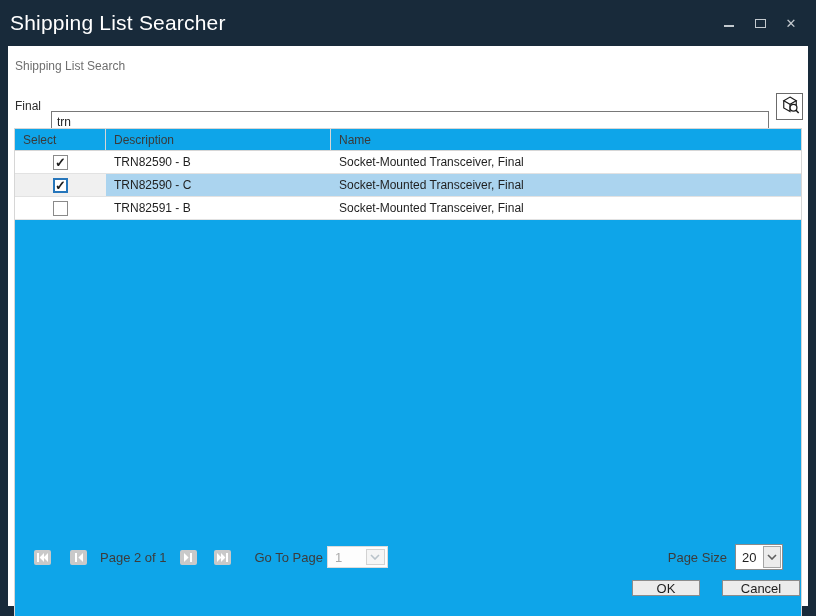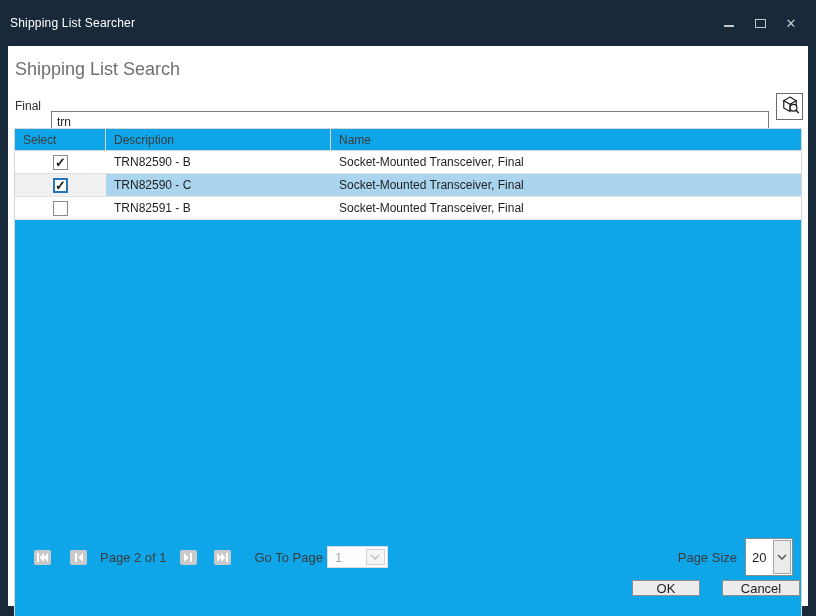--- a/index.html
+++ b/index.html
@@ -10,41 +10,41 @@
     position:relative;
     overflow:hidden;
   }
 
   
   .titlebar {
     position:absolute; left:0; top:0; width:816px; height:46px;
     display:flex; align-items:center;
     color:#ffffff;
   }
-  .titlebar .title { margin-left:10px; font-size:12px; font-weight:400; letter-spacing:.2px; }
+  .titlebar .title { margin-left:10px; font-size:21px; font-weight:400; letter-spacing:.2px; }
   .win-controls {
     position:absolute; right:14px; top:0; height:46px;
     display:flex; align-items:center; gap:9px;
   }
   .win-btn {
     width:22px; height:22px; display:flex; align-items:center; justify-content:center;
     cursor:default;
   }
   .glyph-min { width:10px; height:2px; background:#c3c9ce; margin-top:6px; }
   .glyph-max { width:11px; height:9px; border:1px solid #c3c9ce; }
   .glyph-close { color:#c3c9ce; font-size:13px; line-height:13px; }
 
   
   .content {
     position:absolute; left:8px; top:46px; width:800px; height:560px;
     background:#ffffff;
   }
   .heading {
     position:absolute; left:7px; top:13px;
-    font-size:18px; color:#6f6f6f; font-weight:400;
+    font-size:12px; color:#6f6f6f; font-weight:400;
   }
 
   
   .search-row {
     position:absolute; left:7px; top:46px; right:5px; height:28px;
     display:flex; align-items:center;
   }
   .search-label { font-size:12px; color:#2e2e2e; margin-right:10px; }
   .search-input {
     flex:1; height:22px; border:1px solid #787878; background:#fff;
@@ -117,22 +117,22 @@
   }
   .combo-arrow {
     position:absolute; right:2px; top:2px; bottom:2px; width:19px;
     background:#f5f5f5; border:1px solid #d2d2d2;
     display:flex; align-items:center; justify-content:center; cursor:pointer;
   }
   .combo-arrow.disabled svg polyline { stroke:#b9c3ca; }
   .spacer { flex:1; }
   .pagesize-label { margin-right:8px;padding-left:40px; }
   .pagesize-combo {
-    width:48px; height:38px; border:1px solid #8b8b8b; background:#fff;
-    display:flex; align-items:center; position:relative; margin-right:9px;
+    width:48px; height:26px; border:1px solid #8b8b8b; background:#fff;
+    display:flex; align-items:center; position:relative; margin-right:19px;
   }
   .pagesize-combo .ps-value { font-size:13px; color:#1f1f1f; padding-left:6px; }
   .pagesize-combo .combo-arrow {
     right:1px; top:1px; bottom:1px; width:18px;
     background:#ececec; border:1px solid #a5a5a5;
   }
 
   
   .footer-btn {
     position:absolute; top:534px; height:16px;

